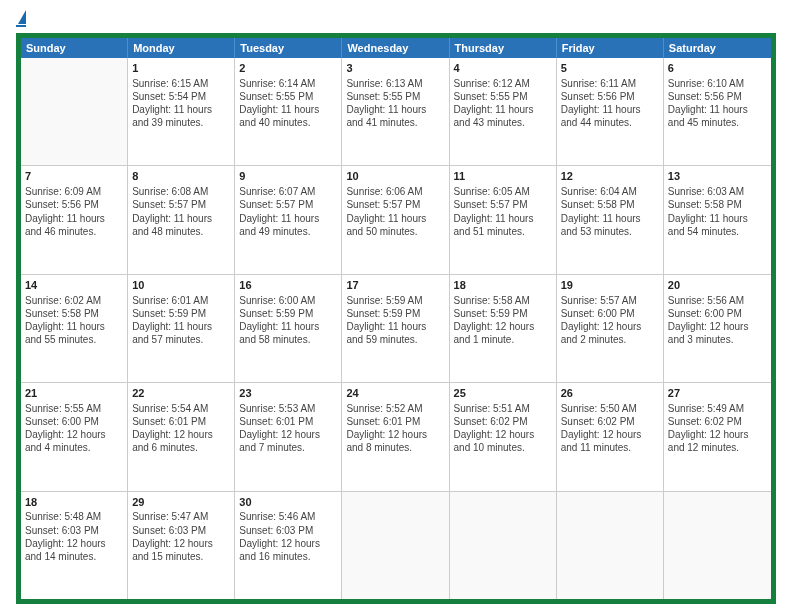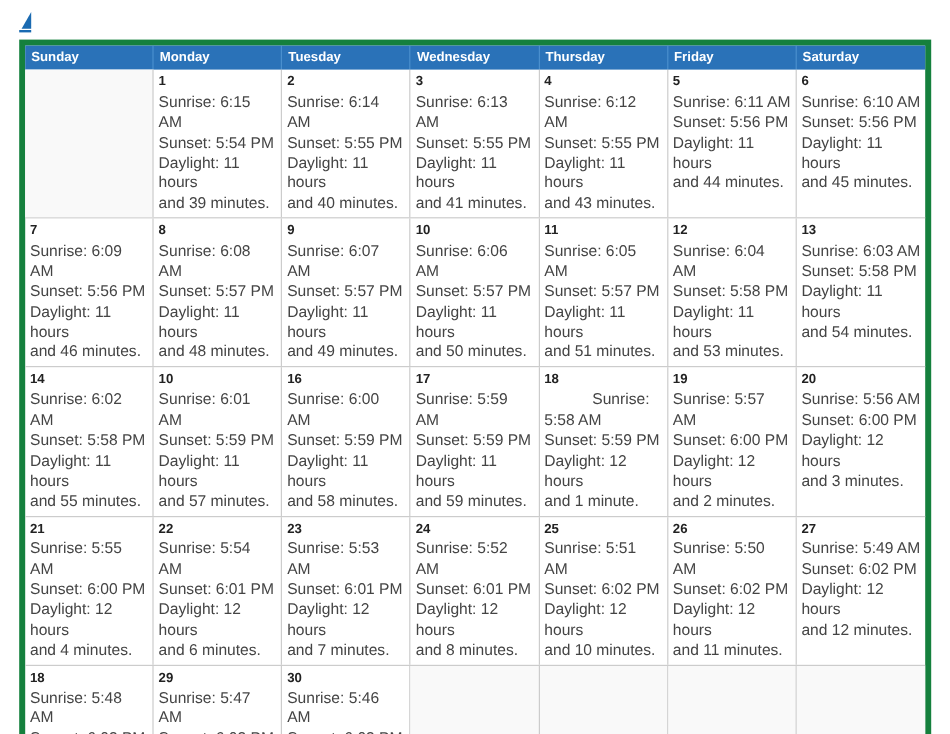--- a/index.html
+++ b/index.html
@@ -109,21 +109,21 @@
     .cal-cell:last-child { border-right: none; }
     .cal-cell.empty { background: #f9f9f9; }
     .day-num {
       font-size: 11px;
       font-weight: bold;
       color: #222;
       display: block;
       margin-bottom: 1px;
     }
     .cell-text {
-      font-size: 13px;
+      font-size: 10px;
       color: #444;
       line-height: 1.3;
     }
   </style>
 </head>
 <body>
 
 <div class="page">
   <div class="header">
     <div class="logo">
@@ -220,21 +220,21 @@
 Daylight: 11 hours
 and 57 minutes.</span></div>
           <div class="cal-cell"><span class="day-num">16</span><span class="cell-text" style="white-space: pre-line;">Sunrise: 6:00 AM
 Sunset: 5:59 PM
 Daylight: 11 hours
 and 58 minutes.</span></div>
           <div class="cal-cell"><span class="day-num">17</span><span class="cell-text" style="white-space: pre-line;">Sunrise: 5:59 AM
 Sunset: 5:59 PM
 Daylight: 11 hours
 and 59 minutes.</span></div>
-          <div class="cal-cell"><span class="day-num">18</span><span class="cell-text" style="white-space: pre-line; margin-left: 40px;">Sunrise: 5:58 AM
+          <div class="cal-cell"><span class="day-num">18</span><span class="cell-text" style="white-space: pre-line;">Sunrise: 5:58 AM
 Sunset: 5:59 PM
 Daylight: 12 hours
 and 1 minute.</span></div>
           <div class="cal-cell"><span class="day-num">19</span><span class="cell-text" style="white-space: pre-line;">Sunrise: 5:57 AM
 Sunset: 6:00 PM
 Daylight: 12 hours
 and 2 minutes.</span></div>
           <div class="cal-cell"><span class="day-num">20</span><span class="cell-text" style="white-space: pre-line;">Sunrise: 5:56 AM
 Sunset: 6:00 PM
 Daylight: 12 hours

